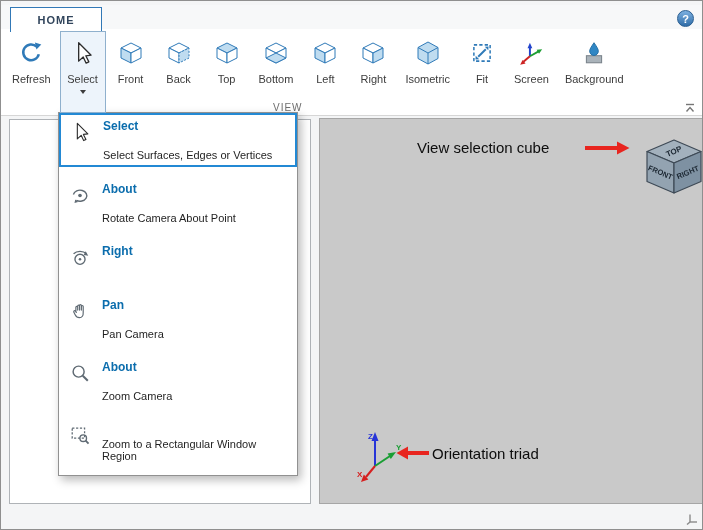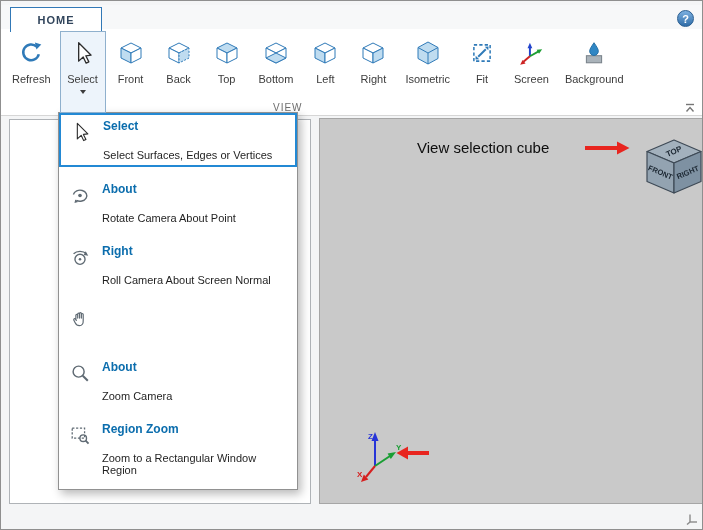--- a/index.html
+++ b/index.html
@@ -258,20 +258,21 @@
         <line x1="19" y1="39" x2="10" y2="50" stroke="#d62020" stroke-width="2"></line>
         <polygon points="5,55 12.4,52.6 7.8,47.6" fill="#d62020"></polygon>
         <text x="1" y="50" font-size="8" font-weight="bold" fill="#d62020">X</text>
       </svg>
 
       <svg class="arrow-left" width="34" height="14" viewBox="0 0 34 14">
         <polygon class="red-arrow" points="12,0.5 0.5,7 12,13.5"></polygon>
         <line class="red-line" x1="12" y1="7" x2="33" y2="7" stroke-width="4"></line>
       </svg>
 
+      <div class="anno anno-triad">Orientation triad</div>
     </div>
 
     <svg class="corner-icon" width="13" height="13" viewBox="0 0 13 13">
       <line x1="4" y1="10" x2="4" y2="2.5" stroke="#8a8a8a" stroke-width="1.4"></line>
       <line x1="4" y1="10" x2="11" y2="10" stroke="#8a8a8a" stroke-width="1.4"></line>
       <line x1="4" y1="10" x2="1" y2="12.5" stroke="#8a8a8a" stroke-width="1.4"></line>
     </svg>
   </div>
 
   <div class="dropdown">
@@ -306,29 +307,32 @@
       <span class="mi-icon">
         <svg width="22" height="22" viewBox="0 0 24 24">
           <circle class="g-stroke" cx="12" cy="14.5" r="5.5" stroke-width="1.5"></circle>
           <circle class="g-fill" cx="12" cy="14.5" r="1.4"></circle>
           <path class="g-stroke" stroke-width="1.5" d="M5,8.5 A9,7 0 0 1 19,8.5"></path>
           <polygon class="g-fill" points="21,10.5 18.2,5.8 16,9.8"></polygon>
         </svg>
       </span>
       <span class="mi-text">
         <div class="mi-title">Right</div>
-        <div class="mi-sub">Roll Camera About Screen Normal</div>
       </span>
     </div>
 
     <div class="menu-item">
       <span class="mi-icon">
         <svg width="22" height="22" viewBox="0 0 24 24">
           <path d="M7.5,13 L7.5,8 a1,1 0 0 1 2,0 L9.5,11 L9.5,6.5 a1,1 0 0 1 2,0 L11.5,11 L11.5,6 a1,1 0 0 1 2,0 L13.5,11 L13.5,7 a1,1 0 0 1 2,0 L15.5,13.5 c0.2,3.5 -1.2,5.8 -4.2,5.8 c-2.2,0 -3.5,-1 -4.6,-3.2 l-1.5,-3 a1.1,1.1 0 0 1 1.9,-1 l0.9,1.4 Z" fill="#ffffff" stroke="#5f6a73" stroke-width="1.3" stroke-linejoin="round"></path>
         </svg>
+      </span>
+      <span class="mi-text">
+        <div class="mi-title">Pan</div>
+        <div class="mi-sub">Pan Camera</div>
       </span>
     </div>
 
     <div class="menu-item">
       <span class="mi-icon">
         <svg width="22" height="22" viewBox="0 0 24 24">
           <circle class="g-stroke" cx="10.5" cy="10.5" r="6" stroke-width="1.6"></circle>
           <line class="g-stroke" x1="15" y1="15" x2="20.5" y2="20.5" stroke-width="2.2"></line>
         </svg>
       </span>
@@ -340,19 +344,18 @@
 
     <div class="menu-item">
       <span class="mi-icon">
         <svg width="22" height="22" viewBox="0 0 24 24">
           <rect class="g-stroke" x="3.5" y="4.5" width="13.5" height="11" stroke-dasharray="2.4,1.8" stroke-width="1.4"></rect>
           <circle class="g-stroke" cx="15.5" cy="15.5" r="3.6" stroke-width="1.5"></circle>
           <line class="g-stroke" x1="18.2" y1="18.2" x2="21.3" y2="21.3" stroke-width="2"></line>
         </svg>
       </span>
       <span class="mi-text">
-        <div class="mi-title">Region Zoom</div>
         <div class="mi-sub">Zoom to a Rectangular Window Region</div>
       </span>
     </div>
   </div>
 
 </div>
 
 </body></html>

